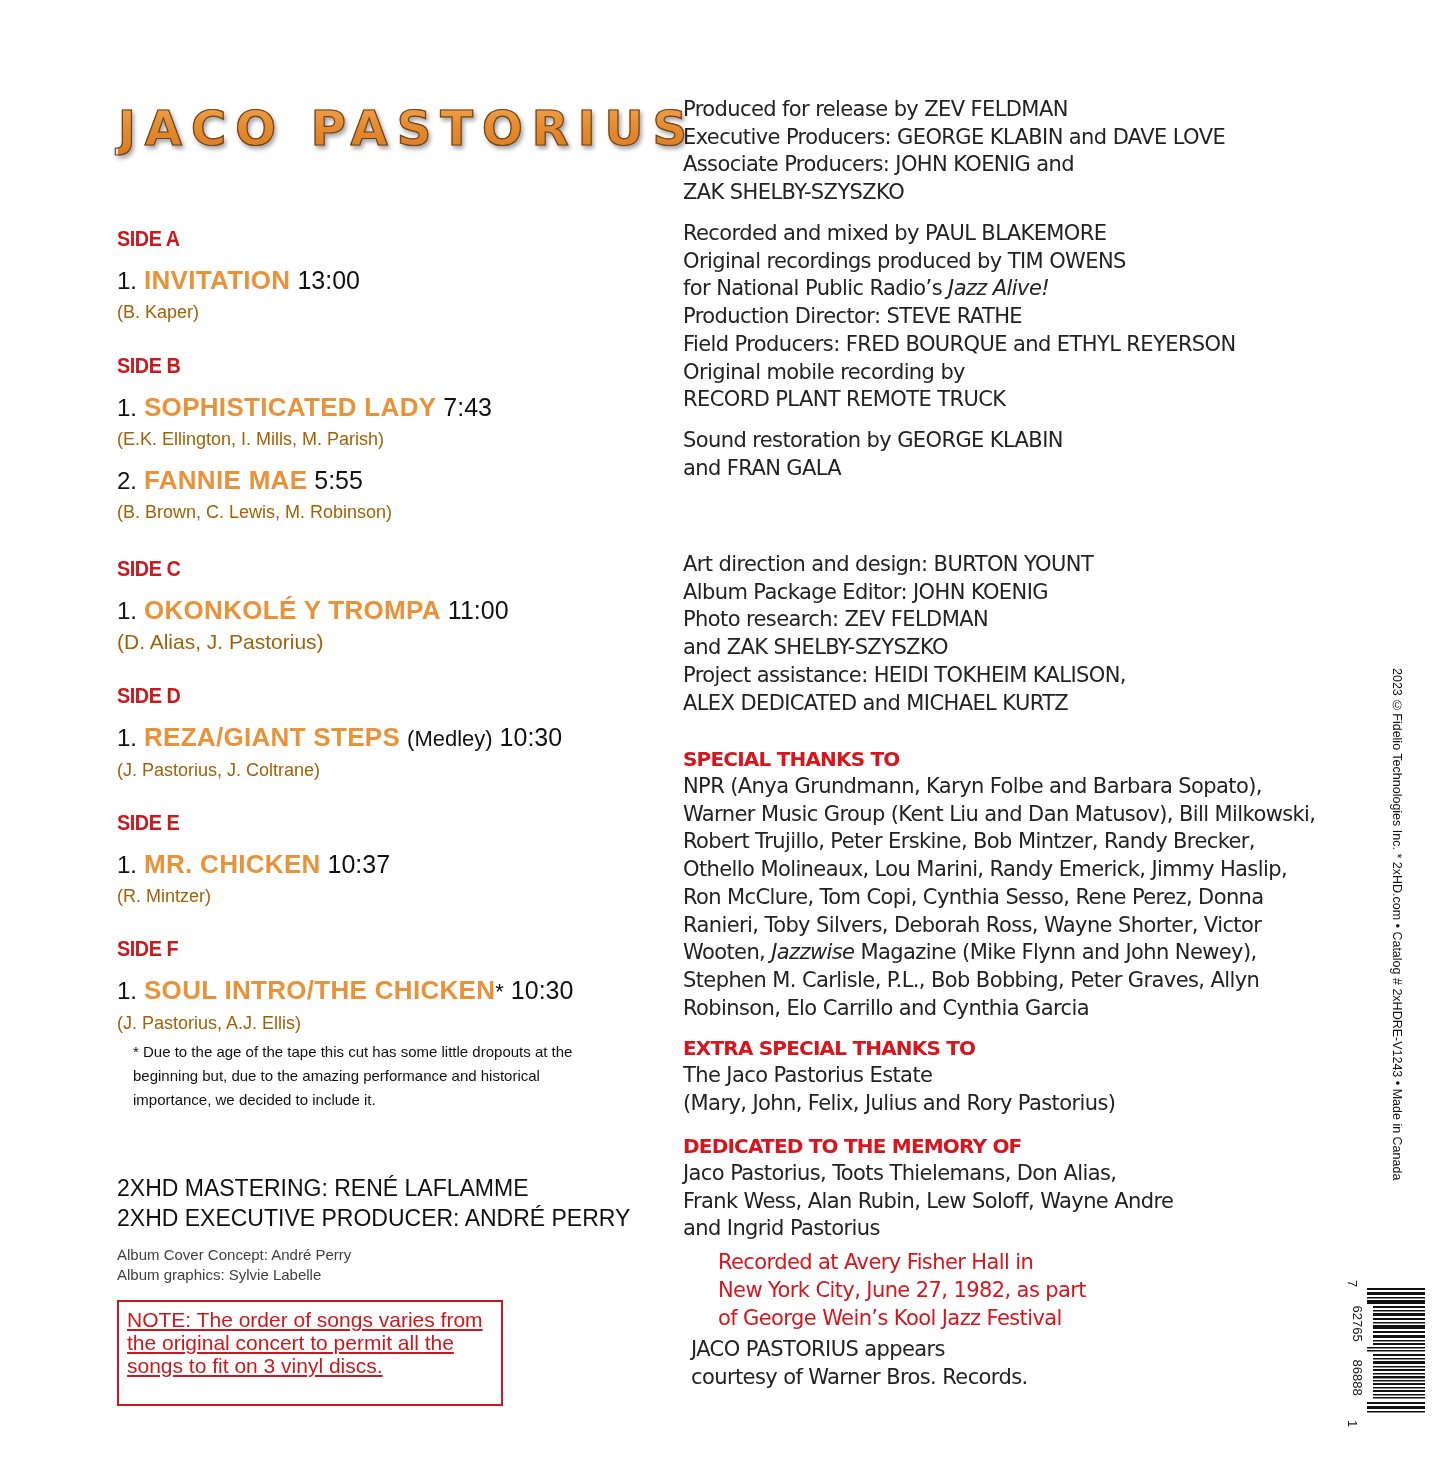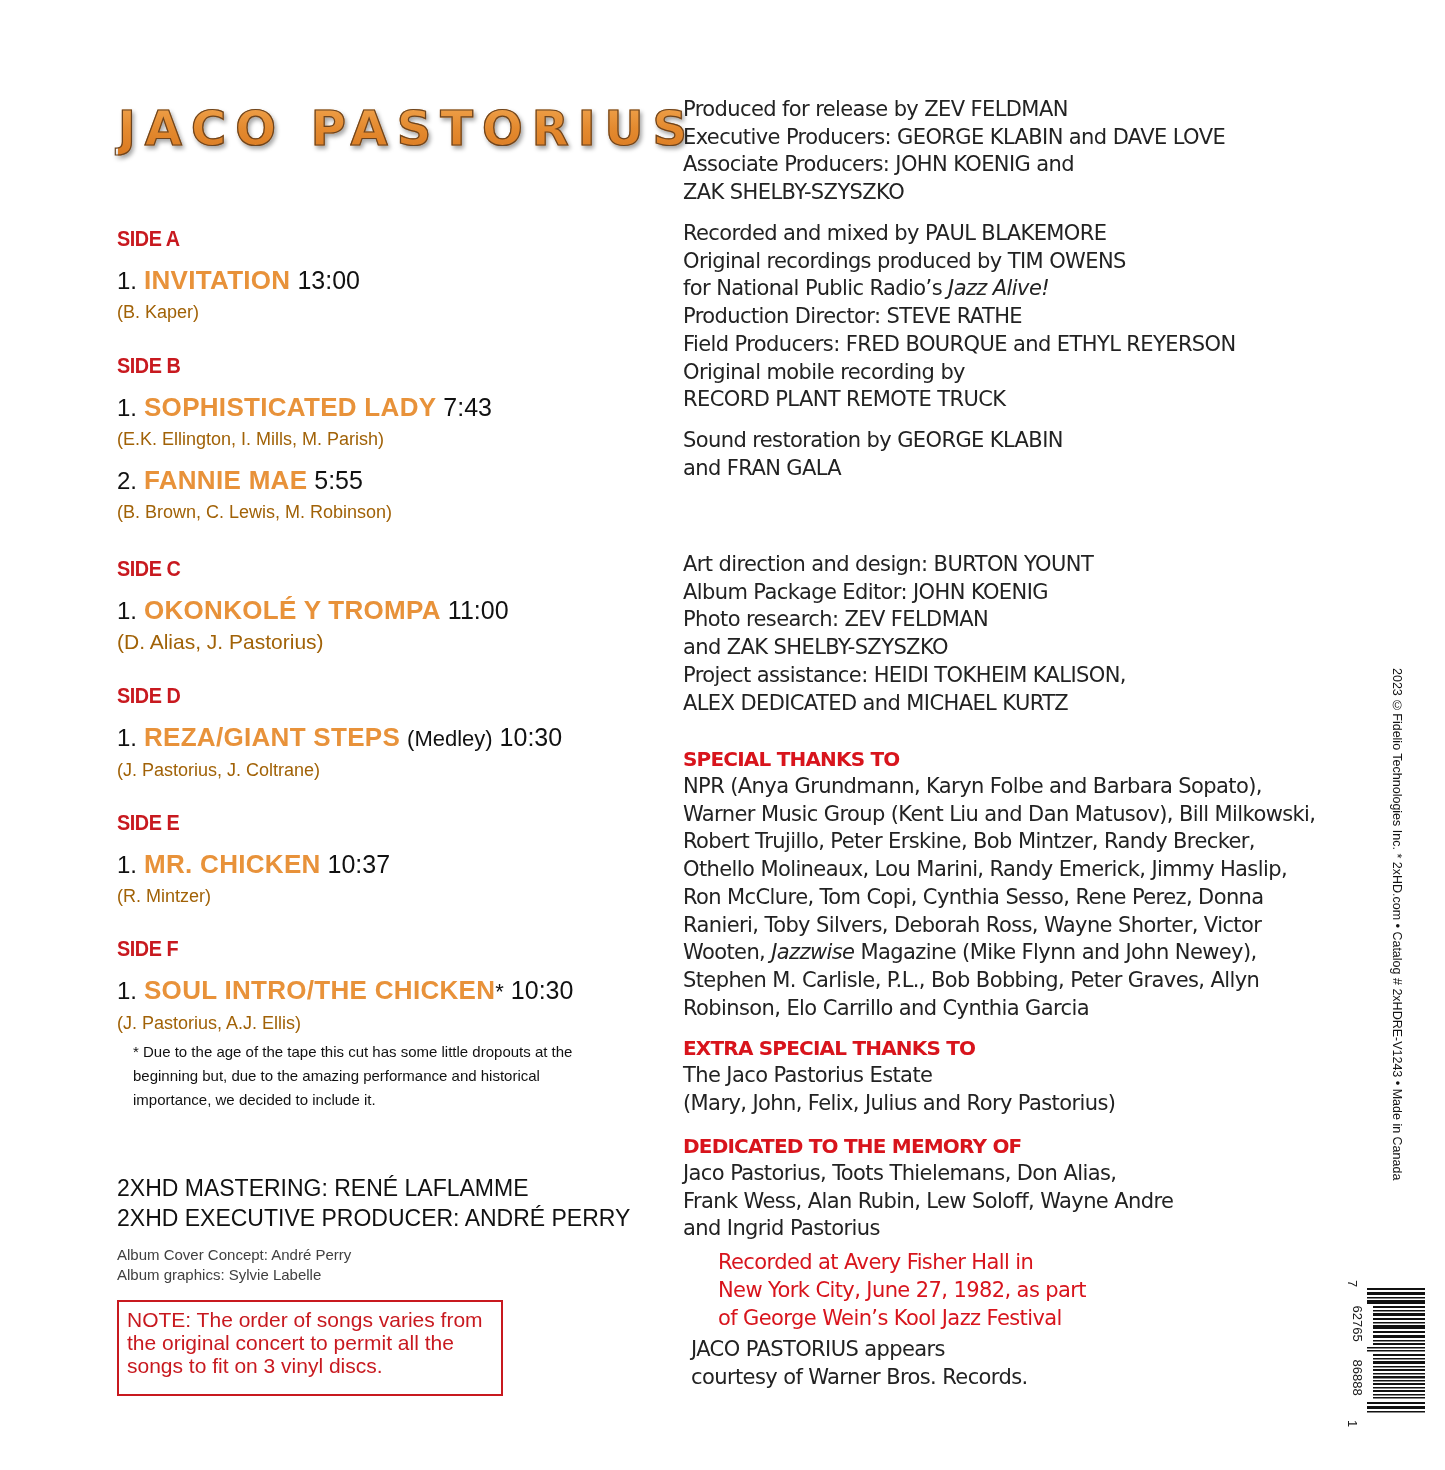--- a/index.html
+++ b/index.html
@@ -27,22 +27,22 @@
     .track .num { font-size: 24px; }
     .track .name { color: #e8923a; font-weight: bold; font-size: 26px; letter-spacing: 0.3px; }
     .track .extra { font-size: 22px; }
     .credit { font-size: 18px; line-height: 24px; color: #a16207; margin-top: 4px; white-space: nowrap; }
     .credit.big { font-size: 21px; }
     .footnote { position: absolute; left: 16px; top: 815px; width: 460px; font-size: 15px; line-height: 24px; color: #111; }
     .mastering { position: absolute; left: 0; top: 948px; font-size: 23px; line-height: 30px; color: #111; white-space: nowrap; }
     .small-credits { position: absolute; left: 0; top: 1004px; font-size: 15px; line-height: 20px; color: #404040; margin-top: 16px; }
     .note-box {
       position: absolute; left: 0; top: 1075px; width: 366px; height: 76px;
-      border: 2px solid #c8191f; padding: 6px 8px 10px 8px;
-      color: #c8191f; font-size: 21px; line-height: 23px;
+      border: 2px solid #c8191f; padding: 6px 8px 20px 8px;
+      color: #c8191f; font-size: 21px; line-height: 23px; text-decoration: underline;
     }
 
     
     .right { position: absolute; left: 683px; top: 96px; width: 680px; font-family: "DejaVu Sans", sans-serif; color: #222; }
     .block { position: absolute; left: 0; }
     .line { font-size: 21px; line-height: 27.7px; white-space: nowrap; letter-spacing: -0.6px; }
     .red-head { color: #d8141c; font-weight: bold; font-size: 20px; line-height: 28px; letter-spacing: -0.8px; white-space: nowrap; }
     .red-text { color: #d8141c; font-size: 21px; line-height: 28px; letter-spacing: -0.6px; white-space: nowrap; }
     .it { font-style: italic; }
 

